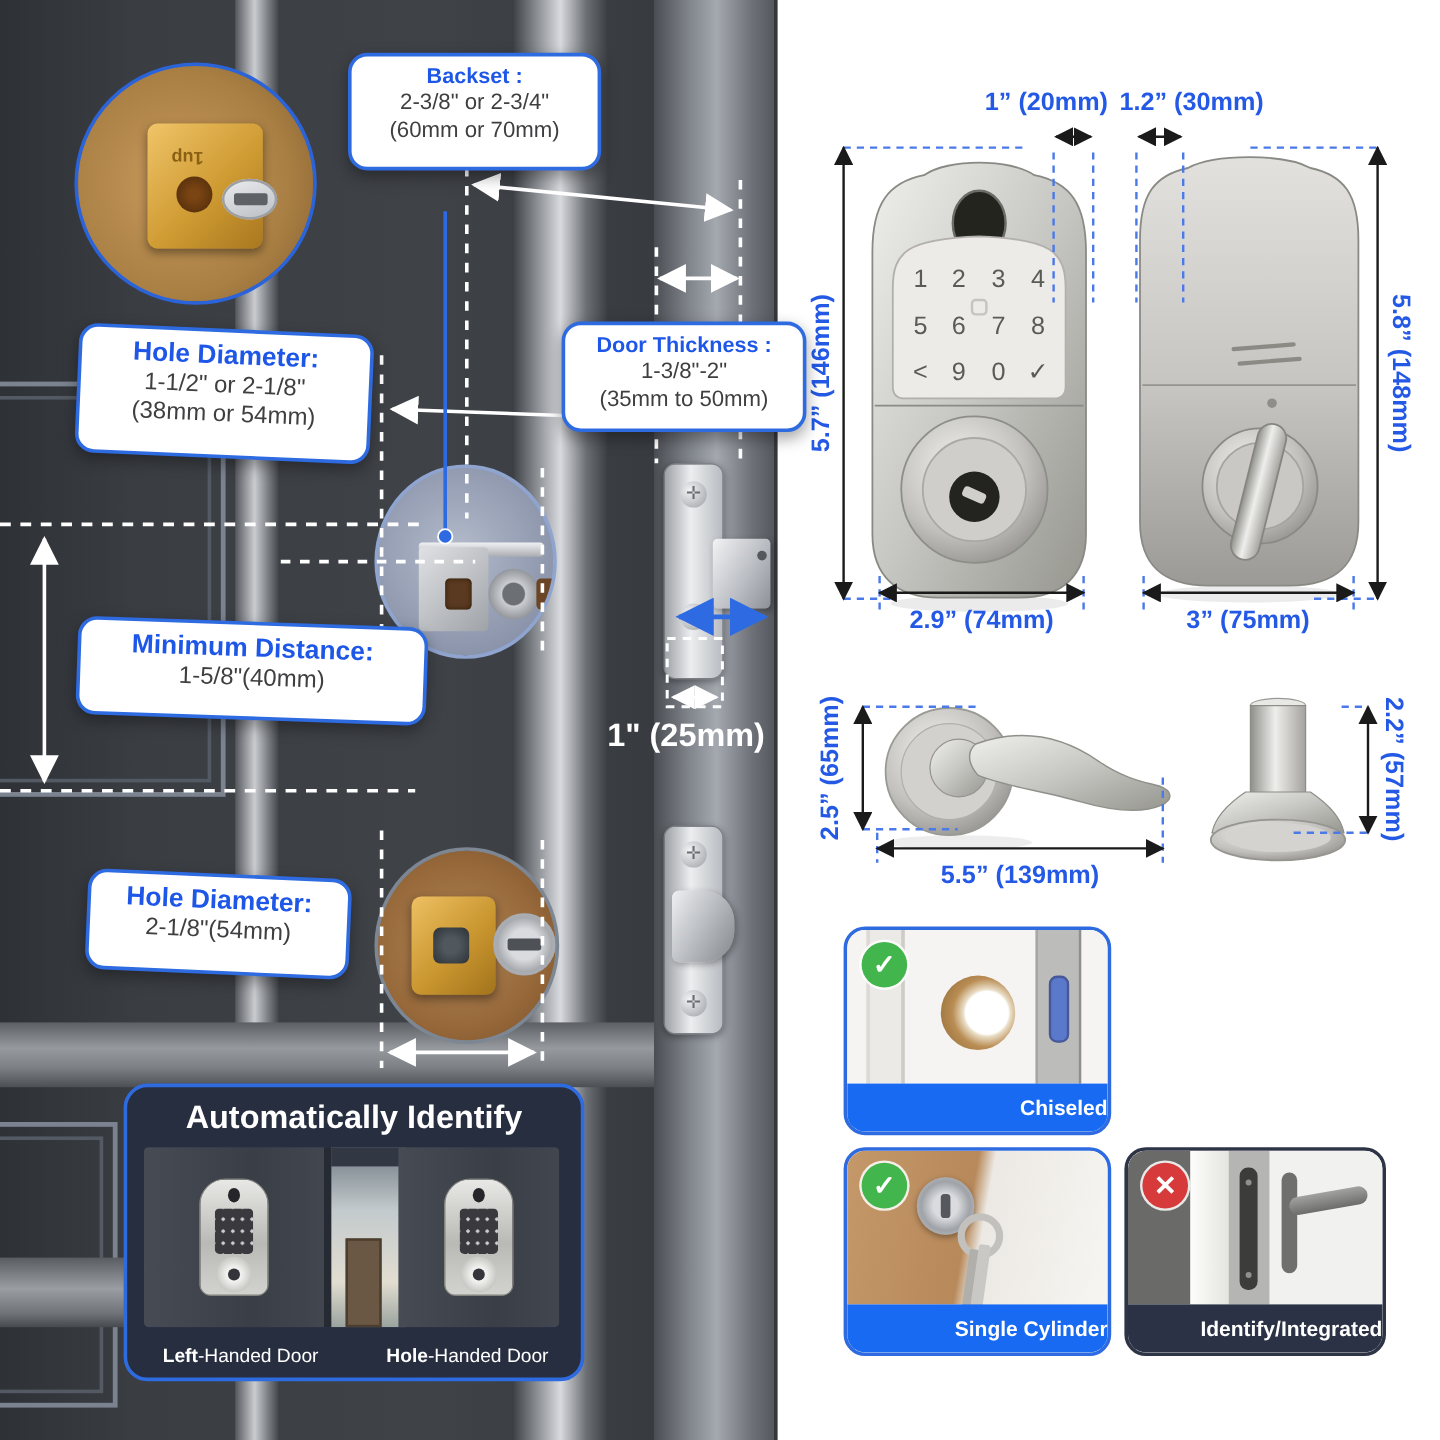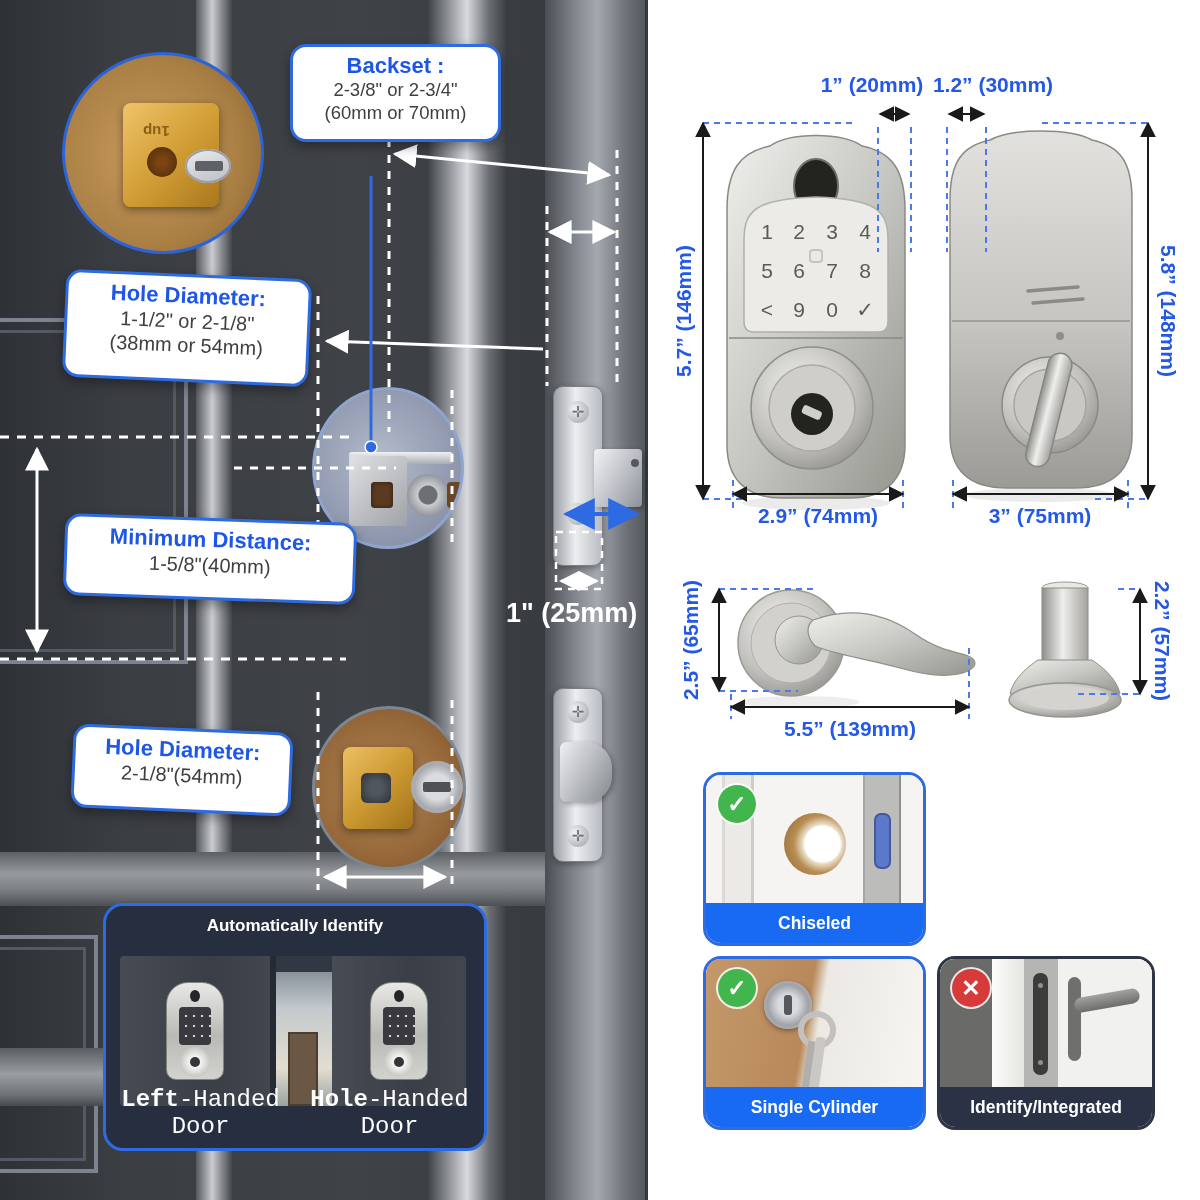--- a/index.html
+++ b/index.html
@@ -64,60 +64,60 @@
       background:radial-gradient(circle at 35% 35%,#f2f3f5,#9b9ea3);color:#6b6e73;font-size:15px;line-height:22px;text-align:center;}
   .bolt-up{left:594px;top:449px;width:48px;height:58px;border-radius:4px;
       background:linear-gradient(120deg,#f2f3f4,#b7bac0 60%,#8d9096);box-shadow:2px 2px 5px rgba(0,0,0,.3);}
   .bolt-up::after{content:'';position:absolute;right:3px;top:10px;width:8px;height:8px;border-radius:50%;background:#55585d;}
   .bolt-low{left:560px;top:742px;width:52px;height:60px;border-radius:6px 26px 26px 6px;
       background:linear-gradient(120deg,#eef0f2,#aeb1b6 60%,#84878c);box-shadow:2px 2px 5px rgba(0,0,0,.3);}
 
   
   .callout{background:#fff;border:3px solid #2e6be0;border-radius:16px;text-align:center;
       color:#3f3f41;box-shadow:0 5px 12px rgba(0,0,0,.35);padding:6px 4px;z-index:6;}
-  .callout .t{color:#1e57e8;font-weight:bold;font-size:22px;}
+  .callout .t{color:#1e57e8;font-weight:bold;font-size:18px;}
   .callout .l{font-size:18.5px;line-height:1.22;}
   .cb-backset{left:290px;top:44px;width:197px;height:80px;}
   .cb-holetop{left:64px;top:274px;width:232px;height:90px;transform:rotate(2.5deg);}
   .cb-holetop .t,.cb-min .t,.cb-holebot .t{font-size:22px;}
   .cb-holetop .l,.cb-min .l,.cb-holebot .l{font-size:20px;}
   .cb-thick{left:468px;top:268px;width:190px;height:74px;}
   .cb-min{left:64px;top:518px;width:278px;height:64px;transform:rotate(2deg);}
   .cb-holebot{left:72px;top:728px;width:206px;height:66px;transform:rotate(2.5deg);}
 
   
   .autopanel{left:103px;top:903px;width:378px;height:242px;background:#272e40;
       border:3px solid #2e6be0;border-radius:20px;z-index:6;}
   .autopanel .title{position:absolute;left:0;top:10px;width:100%;text-align:center;
-      color:#fff;font-weight:bold;font-size:17px;}
+      color:#fff;font-weight:bold;font-size:27px;}
   .photostrip{position:absolute;left:14px;top:50px;width:346px;height:150px;overflow:hidden;
       background:#30384c;border-radius:4px;}
   .pdoor{position:absolute;top:0;height:150px;background:linear-gradient(90deg,#474b54,#3a3e47 60%,#42464f);}
   .pdoor.left{left:0;width:150px;} .pdoor.right{left:212px;width:134px;}
   .doorway{position:absolute;left:150px;top:0;width:62px;height:150px;
       background:linear-gradient(180deg,#6f7a82,#c3cacd 35%,#e2ddd0 75%,#9aa39f);
       border-left:6px solid #262b33;border-right:6px solid #262b33;}
   .doorway::before{content:'';position:absolute;left:0;top:0;width:100%;height:16px;background:#313844;}
   .doorway::after{content:'';position:absolute;left:12px;bottom:0;width:26px;height:70px;background:#6b5844;border:2px solid #4c3e2e;}
   .minilock{position:absolute;width:56px;height:96px;border-radius:22px 22px 10px 10px;
       background:linear-gradient(180deg,#e8e8e6,#b9b9b5 55%,#d2d2ce);border:1px solid #84847f;}
   .minilock .fp{position:absolute;left:23px;top:7px;width:10px;height:12px;border-radius:50%;background:#26262a;}
   .minilock .pad{position:absolute;left:12px;top:24px;width:32px;height:38px;border-radius:4px;background:#3a3a3e;
       background-image:radial-gradient(circle,#cfd2d6 1.2px,transparent 1.6px);background-size:8px 10px;background-position:3px 4px;}
   .minilock .cyl{position:absolute;left:13px;top:64px;width:30px;height:30px;border-radius:50%;
       background:radial-gradient(circle,#f0f0ee 30%,#a8a8a4);}
   .minilock .cyl::after{content:'';position:absolute;left:10px;top:10px;width:10px;height:10px;border-radius:50%;background:#34343a;}
-  .handlabels{position:absolute;left:0;bottom:8px;width:100%;display:flex;color:#fff;font-size:24px;font-family:Liberation Mono, monospace;}
+  .handlabels{position:absolute;left:0;bottom:8px;width:100%;display:flex;color:#fff;font-size:16px;}
   .handlabels .hl{width:50%;text-align:center;} .handlabels b{font-weight:bold;}
 
   
   .card{border-radius:18px;overflow:hidden;z-index:6;background:#fff;}
   .card .img{position:absolute;left:0;top:0;right:0;bottom:40px;}
   .card .bar{position:absolute;left:0;bottom:0;width:100%;height:40px;color:#fff;
-      font-weight:bold;font-size:17.5px;text-align:center;line-height:40px;}
+      font-weight:bold;font-size:17.5px;text-align:right;line-height:40px;}
   .card.blue{border:3px solid #2e6be0;} .card.blue .bar{background:#186af2;}
   .card.navy{border:3px solid #2d3446;} .card.navy .bar{background:#2b3245;}
   .c-chis{left:703px;top:772px;width:217px;height:168px;}
   .c-sing{left:703px;top:956px;width:217px;height:168px;}
   .c-mort{left:937px;top:956px;width:212px;height:168px;}
   .statusdot{position:absolute;left:12px;top:10px;width:38px;height:38px;border-radius:50%;z-index:3;
       color:#fff;font-size:23px;font-weight:bold;text-align:center;line-height:38px;box-shadow:0 0 0 2px rgba(255,255,255,.85);}
   .ok{background:#42b54d;} .no{background:#d63a3a;}
   
   .chis-bg{position:absolute;inset:0;background:#f5f4f2;}
@@ -362,20 +362,25 @@
   <div class="abs callout cb-backset">
     <div class="t">Backset :</div>
     <div class="l">2-3/8" or 2-3/4"</div>
     <div class="l">(60mm or 70mm)</div>
   </div>
   <div class="abs callout cb-holetop">
     <div class="t">Hole Diameter:</div>
     <div class="l">1-1/2" or 2-1/8"</div>
     <div class="l">(38mm or 54mm)</div>
   </div>
+  <div class="abs callout cb-thick">
+    <div class="t">Door Thickness :</div>
+    <div class="l">1-3/8"-2"</div>
+    <div class="l">(35mm to 50mm)</div>
+  </div>
   <div class="abs callout cb-min">
     <div class="t">Minimum Distance:</div>
     <div class="l">1-5/8"(40mm)</div>
   </div>
   <div class="abs callout cb-holebot">
     <div class="t">Hole Diameter:</div>
     <div class="l">2-1/8"(54mm)</div>
   </div>
 
   <div class="abs autopanel">

